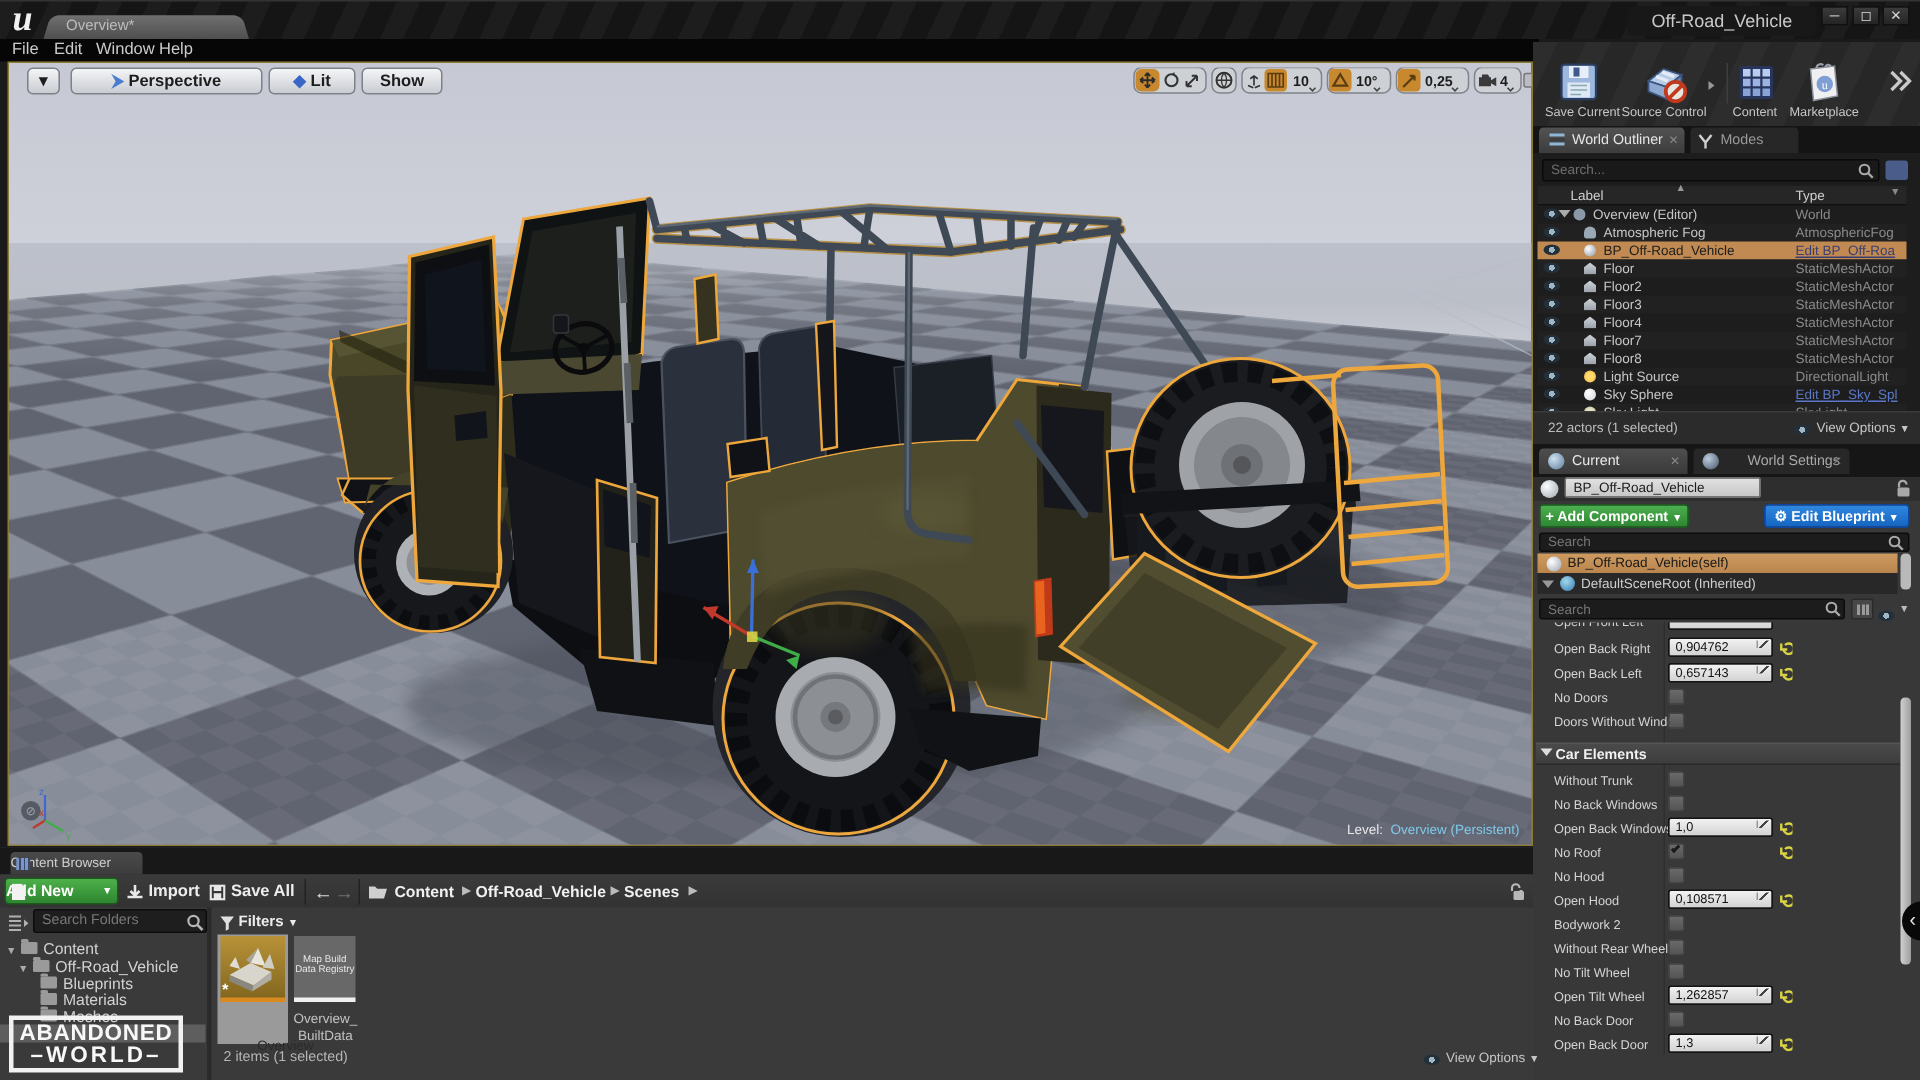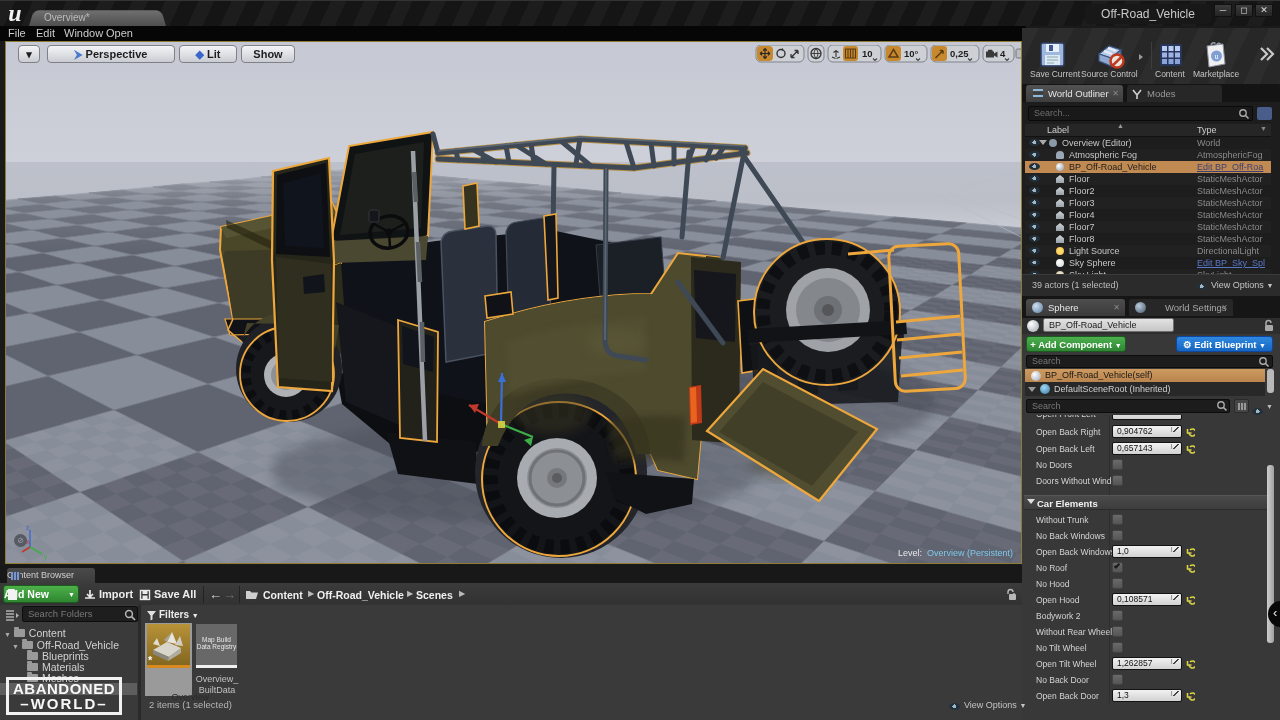--- a/index.html
+++ b/index.html
@@ -49,21 +49,21 @@
     <div class="abs" style="left:44px;top:12px;font-size:10px;color:#bcbcbc;z-index:5">Overview*</div>
 <div id="wintitle">Off-Road_Vehicle</div>
 <div class="winbtn" style="left:1214px">─</div>
 <div class="winbtn" style="left:1235px">◻</div>
 <div class="winbtn" style="left:1255px">✕</div>
 
 <div id="menubar">
  <span style="left:8px">File</span>
       <span style="left:36px">Edit</span>
  <span style="left:64px">Window</span>
-      <span style="left:106px">Open</span>
+      <span style="left:106px">Help</span>
 </div>
 
 <div id="vp">
   <svg class="abs" style="left:0;top:0" width="1017" height="523" viewBox="0 0 1017 523">
 <path fill="#878d99" stroke="#9ba1ac" stroke-width="1" d="M345,127 L324,129 L351,131 L372,129ZM400,132 L379,134 L409,137 L430,134ZM462,137 L441,140 L475,143 L496,140ZM533,143 L512,146 L552,150 L572,147ZM615,151 L595,154 L641,158 L661,155ZM710,159 L692,163 L747,168 L765,164ZM824,169 L808,173 L874,179 L889,175ZM960,181 L947,186 L1029,194 L1039,188ZM351,131 L329,133 L357,136 L379,134ZM409,137 L387,139 L419,142 L441,140ZM475,143 L453,146 L491,149 L512,146ZM552,150 L531,153 L574,157 L595,154ZM641,158 L621,162 L673,167 L692,163ZM747,168 L729,172 L790,178 L808,173ZM874,179 L858,185 L934,192 L947,186ZM1029,194 L1018,200 L1113,209 L1120,202ZM302,131 L279,133 L306,136 L329,133ZM357,136 L334,139 L364,142 L387,139ZM419,142 L396,145 L430,148 L453,146ZM491,149 L468,152 L508,156 L531,153ZM574,157 L552,161 L600,166 L621,162ZM673,167 L652,171 L709,177 L729,172ZM790,178 L772,183 L842,190 L858,185ZM934,192 L919,198 L1006,207 L1018,200ZM306,136 L281,138 L309,141 L334,139ZM364,142 L339,144 L371,148 L396,145ZM430,148 L406,152 L444,156 L468,152ZM508,156 L484,160 L528,165 L552,161ZM600,166 L576,170 L629,176 L652,171ZM709,177 L687,182 L752,189 L772,183ZM842,190 L823,197 L903,205 L919,198ZM1006,207 L993,215 L1096,226 L1105,217ZM255,135 L230,138 L256,140 L281,138ZM309,141 L284,144 L314,147 L339,144ZM371,148 L346,151 L380,155 L406,152ZM444,156 L418,159 L459,164 L484,160ZM528,165 L503,169 L552,174 L576,170ZM629,176 L605,181 L664,187 L687,182ZM752,189 L730,195 L803,203 L823,197ZM903,205 L886,213 L979,223 L993,215ZM256,140 L229,143 L257,146 L284,144ZM314,147 L286,150 L318,154 L346,151ZM380,155 L353,158 L391,163 L418,159ZM459,164 L431,168 L476,173 L503,169ZM552,174 L525,179 L579,186 L605,181ZM664,187 L640,193 L707,201 L730,195ZM803,203 L782,211 L867,221 L886,213ZM979,223 L964,233 L1075,246 L1086,236ZM204,140 L176,142 L201,146 L229,143ZM257,146 L228,149 L258,153 L286,150ZM318,154 L290,157 L324,162 L353,158ZM391,163 L361,167 L402,172 L431,168ZM476,173 L447,178 L497,184 L525,179ZM579,186 L552,192 L613,200 L640,193ZM707,201 L681,209 L758,219 L782,211ZM867,221 L846,230 L946,243 L964,233ZM201,146 L172,149 L198,152 L228,149ZM258,153 L227,157 L259,161 L290,157ZM324,162 L293,166 L330,171 L361,167ZM402,172 L371,177 L416,183 L447,178ZM497,184 L466,190 L521,198 L552,192ZM613,200 L583,206 L653,216 L681,209ZM758,219 L732,227 L823,240 L846,230ZM946,243 L927,255 L1049,272 L1063,258ZM147,145 L116,148 L140,152 L172,149ZM198,152 L167,156 L195,160 L227,157ZM259,161 L226,165 L260,170 L293,166ZM330,171 L297,176 L338,182 L371,177ZM416,183 L383,188 L433,196 L466,190ZM521,198 L489,205 L551,214 L583,206ZM653,216 L622,225 L703,237 L732,227ZM823,240 L797,251 L905,268 L927,255ZM1049,272 L1033,287 L1187,310 L1193,292ZM140,152 L107,155 L133,159 L167,156ZM195,160 L161,164 L192,169 L226,165ZM260,170 L225,174 L262,180 L297,176ZM338,182 L302,187 L347,194 L383,188ZM433,196 L397,203 L453,212 L489,205ZM551,214 L516,222 L589,234 L622,225ZM703,237 L672,248 L768,264 L797,251ZM905,268 L881,282 L1016,305 L1033,287ZM83,151 L49,154 L72,158 L107,155ZM133,159 L97,163 L125,168 L161,164ZM192,169 L154,173 L187,179 L225,174ZM262,180 L223,186 L263,193 L302,187ZM347,194 L308,201 L358,210 L397,203ZM453,212 L414,220 L478,231 L516,222ZM589,234 L551,245 L636,260 L672,248ZM768,264 L735,278 L853,299 L881,282ZM1016,305 L995,325 L1170,356 L1179,331ZM72,158 L35,162 L59,167 L97,163ZM125,168 L86,172 L115,178 L154,173ZM187,179 L147,184 L182,191 L223,186ZM263,193 L222,199 L266,208 L308,201ZM358,210 L315,218 L371,229 L414,220ZM478,231 L435,241 L509,256 L551,245ZM636,260 L596,273 L698,294 L735,278ZM853,299 L821,318 L972,348 L995,325ZM12,157 L-26,161 L-5,166 L35,162ZM59,167 L18,171 L44,177 L86,172ZM115,178 L72,183 L103,190 L147,184ZM182,191 L138,197 L176,206 L222,199ZM266,208 L219,215 L268,226 L315,218ZM371,229 L324,238 L388,253 L435,241ZM509,256 L463,269 L551,289 L596,273ZM698,294 L656,312 L784,340 L821,318ZM972,348 L944,375 L1147,420 L1160,385ZM-5,166 L-47,170 L-25,175 L18,171ZM44,177 L-1,181 L26,188 L72,183ZM103,190 L56,196 L89,204 L138,197ZM176,206 L127,213 L169,224 L219,215ZM268,226 L216,236 L271,249 L324,238ZM388,253 L335,265 L410,284 L463,269ZM551,289 L499,306 L607,333 L656,312ZM784,340 L741,366 L910,408 L944,375ZM-25,175 L-71,180 L-49,187 L-1,181ZM26,188 L-23,194 L5,202 L56,196ZM89,204 L37,211 L72,221 L127,213ZM169,224 L113,233 L159,246 L216,236ZM271,249 L213,261 L276,279 L335,265ZM410,284 L350,300 L440,326 L499,306ZM607,333 L550,358 L689,397 L741,366ZM910,408 L869,449 L1112,518 L1132,464ZM-49,187 L-100,192 L-77,200 L-23,194ZM5,202 L-50,209 L-21,219 L37,211ZM72,221 L13,230 L51,243 L113,233ZM159,246 L95,258 L147,275 L213,261ZM276,279 L208,295 L281,320 L350,300ZM440,326 L371,349 L483,387 L550,358ZM689,397 L626,435 L818,499 L869,449ZM-21,219 L-84,227 L-53,240 L13,230ZM51,243 L-17,254 L24,271 L95,258ZM147,275 L73,290 L131,313 L208,295ZM281,320 L202,342 L289,377 L371,349ZM483,387 L401,422 L549,481 L626,435ZM818,499 L753,563 L1053,683 L1087,588ZM-53,240 L-126,251 L-94,267 L-17,254ZM24,271 L-56,285 L-12,307 L73,290ZM131,313 L42,334 L108,368 L202,342ZM289,377 L192,410 L302,465 L401,422ZM549,481 L451,540 L667,647 L753,563ZM-12,307 L-109,328 L-62,359 L42,334ZM108,368 L-3,399 L74,450 L192,410ZM302,465 L177,519 L323,616 L451,540ZM-62,359 L-185,388 L-137,436 L-3,399ZM74,450 L-74,499 L16,588 L177,519Z"></path>
 <path fill="#606470" stroke="#737884" stroke-width="1" d="M372,129 L351,131 L379,134 L400,132ZM430,134 L409,137 L441,140 L462,137ZM496,140 L475,143 L512,146 L533,143ZM572,147 L552,150 L595,154 L615,151ZM661,155 L641,158 L692,163 L710,159ZM765,164 L747,168 L808,173 L824,169ZM889,175 L874,179 L947,186 L960,181ZM1039,188 L1029,194 L1120,202 L1127,195ZM324,129 L302,131 L329,133 L351,131ZM379,134 L357,136 L387,139 L409,137ZM441,140 L419,142 L453,146 L475,143ZM512,146 L491,149 L531,153 L552,150ZM595,154 L574,157 L621,162 L641,158ZM692,163 L673,167 L729,172 L747,168ZM808,173 L790,178 L858,185 L874,179ZM947,186 L934,192 L1018,200 L1029,194ZM329,133 L306,136 L334,139 L357,136ZM387,139 L364,142 L396,145 L419,142ZM453,146 L430,148 L468,152 L491,149ZM531,153 L508,156 L552,161 L574,157ZM621,162 L600,166 L652,171 L673,167ZM729,172 L709,177 L772,183 L790,178ZM858,185 L842,190 L919,198 L934,192ZM1018,200 L1006,207 L1105,217 L1113,209ZM279,133 L255,135 L281,138 L306,136ZM334,139 L309,141 L339,144 L364,142ZM396,145 L371,148 L406,152 L430,148ZM468,152 L444,156 L484,160 L508,156ZM552,161 L528,165 L576,170 L600,166ZM652,171 L629,176 L687,182 L709,177ZM772,183 L752,189 L823,197 L842,190ZM919,198 L903,205 L993,215 L1006,207ZM281,138 L256,140 L284,144 L309,141ZM339,144 L314,147 L346,151 L371,148ZM406,152 L380,155 L418,159 L444,156ZM484,160 L459,164 L503,169 L528,165ZM576,170 L552,174 L605,181 L629,176ZM687,182 L664,187 L730,195 L752,189ZM823,197 L803,203 L886,213 L903,205ZM993,215 L979,223 L1086,236 L1096,226ZM230,138 L204,140 L229,143 L256,140ZM284,144 L257,146 L286,150 L314,147ZM346,151 L318,154 L353,158 L380,155ZM418,159 L391,163 L431,168 L459,164ZM503,169 L476,173 L525,179 L552,174ZM605,181 L579,186 L640,193 L664,187ZM730,195 L707,201 L782,211 L803,203ZM886,213 L867,221 L964,233 L979,223ZM229,143 L201,146 L228,149 L257,146ZM286,150 L258,153 L290,157 L318,154ZM353,158 L324,162 L361,167 L391,163ZM431,168 L402,172 L447,178 L476,173ZM525,179 L497,184 L552,192 L579,186ZM640,193 L613,200 L681,209 L707,201ZM782,211 L758,219 L846,230 L867,221ZM964,233 L946,243 L1063,258 L1075,246ZM176,142 L147,145 L172,149 L201,146ZM228,149 L198,152 L227,157 L258,153ZM290,157 L259,161 L293,166 L324,162ZM361,167 L330,171 L371,177 L402,172ZM447,178 L416,183 L466,190 L497,184ZM552,192 L521,198 L583,206 L613,200ZM681,209 L653,216 L732,227 L758,219ZM846,230 L823,240 L927,255 L946,243ZM1063,258 L1049,272 L1193,292 L1199,276ZM172,149 L140,152 L167,156 L198,152ZM227,157 L195,160 L226,165 L259,161ZM293,166 L260,170 L297,176 L330,171ZM371,177 L338,182 L383,188 L416,183ZM466,190 L433,196 L489,205 L521,198ZM583,206 L551,214 L622,225 L653,216ZM732,227 L703,237 L797,251 L823,240ZM927,255 L905,268 L1033,287 L1049,272ZM116,148 L83,151 L107,155 L140,152ZM167,156 L133,159 L161,164 L195,160ZM226,165 L192,169 L225,174 L260,170ZM297,176 L262,180 L302,187 L338,182ZM383,188 L347,194 L397,203 L433,196ZM489,205 L453,212 L516,222 L551,214ZM622,225 L589,234 L672,248 L703,237ZM797,251 L768,264 L881,282 L905,268ZM1033,287 L1016,305 L1179,331 L1187,310ZM107,155 L72,158 L97,163 L133,159ZM161,164 L125,168 L154,173 L192,169ZM225,174 L187,179 L223,186 L262,180ZM302,187 L263,193 L308,201 L347,194ZM397,203 L358,210 L414,220 L453,212ZM516,222 L478,231 L551,245 L589,234ZM672,248 L636,260 L735,278 L768,264ZM881,282 L853,299 L995,325 L1016,305ZM49,154 L12,157 L35,162 L72,158ZM97,163 L59,167 L86,172 L125,168ZM154,173 L115,178 L147,184 L187,179ZM223,186 L182,191 L222,199 L263,193ZM308,201 L266,208 L315,218 L358,210ZM414,220 L371,229 L435,241 L478,231ZM551,245 L509,256 L596,273 L636,260ZM735,278 L698,294 L821,318 L853,299ZM995,325 L972,348 L1160,385 L1170,356ZM35,162 L-5,166 L18,171 L59,167ZM86,172 L44,177 L72,183 L115,178ZM147,184 L103,190 L138,197 L182,191ZM222,199 L176,206 L219,215 L266,208ZM315,218 L268,226 L324,238 L371,229ZM435,241 L388,253 L463,269 L509,256ZM596,273 L551,289 L656,312 L698,294ZM821,318 L784,340 L944,375 L972,348ZM-26,161 L-67,165 L-47,170 L-5,166ZM18,171 L-25,175 L-1,181 L44,177ZM72,183 L26,188 L56,196 L103,190ZM138,197 L89,204 L127,213 L176,206ZM219,215 L169,224 L216,236 L268,226ZM324,238 L271,249 L335,265 L388,253ZM463,269 L410,284 L499,306 L551,289ZM656,312 L607,333 L741,366 L784,340ZM944,375 L910,408 L1132,464 L1147,420ZM-47,170 L-92,174 L-71,180 L-25,175ZM-1,181 L-49,187 L-23,194 L26,188ZM56,196 L5,202 L37,211 L89,204ZM127,213 L72,221 L113,233 L169,224ZM216,236 L159,246 L213,261 L271,249ZM335,265 L276,279 L350,300 L410,284ZM499,306 L440,326 L550,358 L607,333ZM741,366 L689,397 L869,449 L910,408ZM-23,194 L-77,200 L-50,209 L5,202ZM37,211 L-21,219 L13,230 L72,221ZM113,233 L51,243 L95,258 L159,246ZM213,261 L147,275 L208,295 L276,279ZM350,300 L281,320 L371,349 L440,326ZM550,358 L483,387 L626,435 L689,397ZM869,449 L818,499 L1087,588 L1112,518ZM-50,209 L-111,217 L-84,227 L-21,219ZM13,230 L-53,240 L-17,254 L51,243ZM95,258 L24,271 L73,290 L147,275ZM208,295 L131,313 L202,342 L281,320ZM371,349 L289,377 L401,422 L483,387ZM626,435 L549,481 L753,563 L818,499ZM-17,254 L-94,267 L-56,285 L24,271ZM73,290 L-12,307 L42,334 L131,313ZM202,342 L108,368 L192,410 L289,377ZM401,422 L302,465 L451,540 L549,481ZM753,563 L667,647 L1004,817 L1053,683ZM-56,285 L-148,302 L-109,328 L-12,307ZM42,334 L-62,359 L-3,399 L108,368ZM192,410 L74,450 L177,519 L302,465ZM451,540 L323,616 L547,765 L667,647ZM-3,399 L-137,436 L-74,499 L74,450ZM177,519 L16,588 L149,721 L323,616ZM-74,499 L-262,563 L-201,682 L16,588Z"></path>
 <path fill="#ffffff" opacity=".05" d="M1018,200 L1016,201 L1031,203 L1033,202ZM1048,203 L1047,204 L1062,206 L1064,205ZM1080,206 L1078,207 L1095,209 L1096,208ZM1031,203 L1029,204 L1045,205 L1047,204ZM1062,206 L1061,207 L1077,209 L1078,207ZM1095,209 L1093,210 L1110,212 L1111,211ZM1014,202 L1012,204 L1028,205 L1029,204ZM1045,205 L1043,207 L1059,208 L1061,207ZM1077,209 L1075,210 L1092,212 L1093,210ZM1028,205 L1026,206 L1041,208 L1043,207ZM1059,208 L1057,210 L1074,211 L1075,210ZM1092,212 L1090,213 L1107,215 L1109,213ZM1010,205 L1008,206 L1024,208 L1026,206ZM1041,208 L1040,209 L1056,211 L1057,210ZM1074,211 L1072,212 L1089,214 L1090,213ZM1024,208 L1022,209 L1038,210 L1040,209ZM1056,211 L1054,212 L1070,214 L1072,212ZM1089,214 L1087,216 L1105,217 L1106,216ZM1006,207 L1004,208 L1020,210 L1022,209ZM1038,210 L1036,212 L1052,213 L1054,212ZM1070,214 L1069,215 L1086,217 L1087,216ZM1020,210 L1018,211 L1034,213 L1036,212ZM1052,213 L1050,215 L1067,217 L1069,215ZM1086,217 L1084,218 L1102,220 L1103,219ZM1002,210 L1000,211 L1016,213 L1018,211ZM1034,213 L1032,214 L1048,216 L1050,215ZM1067,217 L1065,218 L1083,220 L1084,218ZM1016,213 L1014,214 L1030,216 L1032,214ZM1048,216 L1047,217 L1064,219 L1065,218ZM1083,220 L1081,221 L1099,223 L1100,222ZM998,212 L996,214 L1012,215 L1014,214ZM1030,216 L1028,217 L1045,219 L1047,217ZM1064,219 L1062,221 L1079,223 L1081,221ZM1012,215 L1010,217 L1026,219 L1028,217ZM1045,219 L1043,220 L1060,222 L1062,221ZM1079,223 L1078,224 L1096,226 L1097,225ZM993,215 L991,216 L1007,218 L1010,217ZM1026,219 L1024,220 L1041,222 L1043,220ZM1060,222 L1058,224 L1076,226 L1078,224ZM1007,218 L1005,220 L1022,221 L1024,220ZM1041,222 L1039,223 L1056,225 L1058,224ZM1076,226 L1074,227 L1092,229 L1094,228ZM989,218 L986,219 L1003,221 L1005,220ZM1022,221 L1020,223 L1037,225 L1039,223ZM1056,225 L1054,227 L1072,229 L1074,227ZM1003,221 L1001,222 L1018,224 L1020,223ZM1037,225 L1035,226 L1053,228 L1054,227ZM1072,229 L1071,230 L1089,232 L1091,231ZM984,221 L982,222 L998,224 L1001,222ZM1018,224 L1015,226 L1033,228 L1035,226ZM1053,228 L1051,230 L1069,232 L1071,230ZM998,224 L996,225 L1013,227 L1015,226ZM1033,228 L1031,229 L1049,231 L1051,230ZM1069,232 L1067,234 L1086,236 L1088,234ZM886,213 L883,214 L898,216 L901,214ZM916,216 L913,218 L928,219 L931,218ZM947,220 L944,221 L960,223 L963,222ZM898,216 L895,217 L910,219 L913,218ZM928,219 L925,221 L941,223 L944,221ZM960,223 L958,225 L974,226 L977,225ZM880,215 L877,217 L892,219 L895,217ZM910,219 L907,220 L922,222 L925,221ZM941,223 L938,224 L955,226 L958,225ZM892,219 L888,220 L904,222 L907,220ZM922,222 L920,224 L936,226 L938,224ZM955,226 L952,228 L969,230 L972,228ZM873,218 L870,220 L885,221 L888,220ZM904,222 L901,223 L917,225 L920,224ZM936,226 L933,227 L949,229 L952,228ZM885,221 L882,223 L898,225 L901,223ZM917,225 L914,227 L930,229 L933,227ZM949,229 L947,231 L964,233 L966,231ZM979,223 L977,225 L994,227 L996,225ZM1013,227 L1011,229 L1029,231 L1031,229ZM1049,231 L1047,233 L1065,235 L1067,234ZM994,227 L991,228 L1009,231 L1011,229ZM1029,231 L1026,233 L1045,235 L1047,233ZM1065,235 L1063,237 L1082,239 L1084,237ZM974,226 L972,228 L989,230 L991,228ZM1009,231 L1006,232 L1024,234 L1026,233ZM1045,235 L1042,236 L1061,239 L1063,237ZM989,230 L986,232 L1004,234 L1006,232ZM1024,234 L1022,236 L1040,238 L1042,236ZM1061,239 L1059,240 L1079,243 L1080,241ZM969,230 L966,231 L984,233 L986,232ZM1004,234 L1001,235 L1020,238 L1022,236ZM1040,238 L1038,240 L1057,242 L1059,240ZM984,233 L981,235 L999,237 L1001,235ZM1020,238 L1017,239 L1036,242 L1038,240ZM1057,242 L1055,244 L1075,246 L1077,245ZM867,221 L863,222 L879,224 L882,223ZM898,225 L894,226 L910,228 L914,227ZM930,229 L927,230 L944,232 L947,231ZM879,224 L875,226 L891,228 L894,226ZM910,228 L907,230 L924,232 L927,230ZM944,232 L941,234 L958,236 L961,234ZM860,224 L857,225 L872,227 L875,226ZM891,228 L888,229 L904,231 L907,230ZM924,232 L921,234 L938,236 L941,234ZM872,227 L869,229 L885,231 L888,229ZM904,231 L901,233 L918,235 L921,234ZM938,236 L935,237 L952,240 L955,238ZM853,227 L849,228 L865,230 L869,229ZM885,231 L881,233 L898,235 L901,233ZM918,235 L914,237 L932,239 L935,237ZM865,230 L862,232 L878,234 L881,233ZM898,235 L894,236 L911,239 L914,237ZM932,239 L928,241 L946,243 L949,241ZM964,233 L961,234 L978,237 L981,235ZM999,237 L996,239 L1015,241 L1017,239ZM1036,242 L1034,243 L1053,246 L1055,244ZM978,237 L976,238 L994,241 L996,239ZM1015,241 L1012,243 L1031,245 L1034,243ZM1053,246 L1051,248 L1071,250 L1073,248ZM958,236 L955,238 L973,240 L976,238ZM994,241 L991,242 L1010,245 L1012,243ZM1031,245 L1029,247 L1049,250 L1051,248ZM973,240 L970,242 L989,244 L991,242ZM1010,245 L1007,247 L1027,249 L1029,247ZM1049,250 L1047,252 L1067,254 L1069,252ZM952,240 L949,241 L967,244 L970,242ZM989,244 L986,246 L1005,249 L1007,247ZM1027,249 L1024,251 L1044,254 L1047,252ZM967,244 L964,246 L983,248 L986,246ZM1005,249 L1002,251 L1022,253 L1024,251ZM1044,254 L1042,256 L1063,258 L1065,256ZM846,230 L842,232 L858,234 L862,232ZM878,234 L874,236 L891,238 L894,236ZM911,239 L908,240 L925,243 L928,241ZM858,234 L854,235 L871,238 L874,236ZM891,238 L887,240 L904,242 L908,240ZM925,243 L922,244 L940,247 L943,245ZM838,233 L834,235 L850,237 L854,235ZM871,238 L867,239 L884,242 L887,240ZM904,242 L901,244 L919,246 L922,244ZM850,237 L847,239 L863,241 L867,239ZM884,242 L880,243 L898,246 L901,244ZM919,246 L915,248 L934,251 L937,249ZM831,237 L827,238 L843,241 L847,239ZM863,241 L859,243 L877,245 L880,243ZM898,246 L894,248 L912,250 L915,248ZM843,241 L839,242 L856,245 L859,243ZM877,245 L873,247 L890,250 L894,248ZM912,250 L908,252 L927,255 L930,253ZM946,243 L943,245 L962,247 L964,246ZM983,248 L980,250 L1000,252 L1002,251ZM1022,253 L1019,255 L1040,258 L1042,256ZM962,247 L959,249 L977,252 L980,250ZM1000,252 L997,254 L1017,257 L1019,255ZM1040,258 L1037,260 L1058,263 L1061,261ZM940,247 L937,249 L955,251 L959,249ZM977,252 L975,254 L994,257 L997,254ZM1017,257 L1014,259 L1035,262 L1037,260ZM955,251 L952,253 L972,256 L975,254ZM994,257 L991,259 L1012,261 L1014,259ZM1035,262 L1032,264 L1054,267 L1056,265ZM934,251 L930,253 L949,255 L952,253ZM972,256 L969,258 L988,261 L991,259ZM1012,261 L1009,264 L1030,267 L1032,264ZM949,255 L946,257 L965,260 L969,258ZM988,261 L986,263 L1006,266 L1009,264ZM1030,267 L1027,269 L1049,272 L1051,270ZM823,240 L818,242 L835,244 L839,242ZM856,245 L852,247 L869,249 L873,247ZM890,250 L887,252 L905,254 L908,252ZM835,244 L831,246 L848,248 L852,247ZM869,249 L865,251 L883,254 L887,252ZM905,254 L901,256 L920,259 L924,257ZM814,244 L810,245 L827,248 L831,246ZM848,248 L844,250 L861,253 L865,251ZM883,254 L879,256 L898,258 L901,256ZM827,248 L822,250 L840,252 L844,250ZM861,253 L857,255 L875,258 L879,256ZM898,258 L894,260 L913,263 L916,261ZM806,247 L801,249 L818,252 L822,250ZM840,252 L835,254 L853,257 L857,255ZM875,258 L871,260 L890,263 L894,260ZM818,252 L814,254 L831,256 L835,254ZM853,257 L849,259 L867,262 L871,260ZM890,263 L886,265 L905,268 L909,265ZM927,255 L924,257 L943,260 L946,257ZM965,260 L962,262 L983,265 L986,263ZM1006,266 L1003,268 L1025,271 L1027,269ZM943,260 L939,262 L959,265 L962,262ZM983,265 L979,267 L1000,270 L1003,268ZM1025,271 L1022,274 L1044,277 L1047,274ZM920,259 L916,261 L936,264 L939,262ZM959,265 L956,267 L976,270 L979,267ZM1000,270 L997,273 L1019,276 L1022,274ZM936,264 L932,266 L953,269 L956,267ZM976,270 L973,272 L994,275 L997,273ZM1019,276 L1016,278 L1039,282 L1041,279ZM913,263 L909,265 L929,268 L932,266ZM953,269 L949,271 L970,275 L973,272ZM994,275 L991,278 L1013,281 L1016,278ZM929,268 L925,271 L946,274 L949,271ZM970,275 L967,277 L988,280 L991,278ZM1013,281 L1011,284 L1033,287 L1036,284ZM797,251 L792,253 L809,256 L814,254ZM831,256 L827,258 L845,261 L849,259ZM867,262 L863,264 L882,267 L886,265ZM809,256 L805,258 L822,261 L827,258ZM845,261 L840,263 L859,266 L863,264ZM882,267 L878,269 L898,272 L901,270ZM787,255 L783,257 L800,260 L805,258ZM822,261 L818,263 L836,266 L840,263ZM859,266 L855,269 L874,272 L878,269ZM800,260 L795,262 L813,265 L818,263ZM836,266 L831,268 L850,271 L855,269ZM874,272 L869,274 L889,277 L893,275ZM778,259 L773,261 L790,264 L795,262ZM813,265 L808,267 L827,270 L831,268ZM850,271 L846,273 L865,276 L869,274ZM790,264 L785,267 L803,270 L808,267ZM827,270 L822,273 L841,276 L846,273ZM865,276 L861,279 L881,282 L885,280ZM905,268 L901,270 L921,273 L925,271ZM946,274 L942,276 L963,279 L967,277ZM988,280 L985,283 L1008,286 L1011,284ZM921,273 L918,275 L938,279 L942,276ZM963,279 L960,282 L982,285 L985,283ZM1008,286 L1004,289 L1028,293 L1031,290ZM898,272 L893,275 L914,278 L918,275ZM938,279 L935,281 L956,285 L960,282ZM982,285 L978,288 L1001,292 L1004,289ZM914,278 L910,281 L931,284 L935,281ZM956,285 L953,287 L975,291 L978,288ZM1001,292 L998,295 L1022,298 L1025,296ZM889,277 L885,280 L906,283 L910,281ZM931,284 L927,287 L949,290 L953,287ZM975,291 L972,294 L995,298 L998,295ZM906,283 L902,286 L923,289 L927,287ZM949,290 L945,293 L968,297 L972,294ZM995,298 L991,301 L1016,305 L1019,301ZM1033,287 L1031,290 L1055,294 L1057,291ZM1081,294 L1079,297 L1104,301 L1107,298ZM1132,302 L1131,305 L1158,309 L1159,306ZM1055,294 L1052,296 L1077,300 L1079,297ZM1104,301 L1102,304 L1129,308 L1131,305ZM1158,309 L1156,313 L1184,317 L1186,314ZM1028,293 L1025,296 L1049,299 L1052,296ZM1077,300 L1074,303 L1100,307 L1102,304ZM1129,308 L1127,312 L1155,316 L1156,313ZM1049,299 L1046,302 L1072,306 L1074,303ZM1100,307 L1098,311 L1125,315 L1127,312ZM1155,316 L1153,319 L1182,324 L1183,320ZM1022,298 L1019,301 L1044,305 L1046,302ZM1072,306 L1069,310 L1096,314 L1098,311ZM1125,315 L1123,318 L1151,323 L1153,319ZM1044,305 L1041,309 L1067,313 L1069,310ZM1096,314 L1093,317 L1121,322 L1123,318ZM1151,323 L1150,327 L1179,331 L1181,328ZM768,264 L763,266 L780,269 L785,267ZM803,270 L798,272 L817,275 L822,273ZM841,276 L836,278 L856,282 L861,279ZM780,269 L775,271 L793,274 L798,272ZM817,275 L812,277 L832,281 L836,278ZM856,282 L852,284 L872,288 L877,285ZM757,268 L752,270 L770,274 L775,271ZM793,274 L788,277 L807,280 L812,277ZM832,281 L827,283 L847,287 L852,284ZM770,274 L765,276 L783,279 L788,277ZM807,280 L802,283 L822,286 L827,283ZM847,287 L842,290 L863,293 L867,290ZM747,273 L741,275 L759,278 L765,276ZM783,279 L778,282 L797,285 L802,283ZM822,286 L817,289 L837,292 L842,290ZM759,278 L753,281 L772,284 L778,282ZM797,285 L792,288 L811,291 L817,289ZM837,292 L832,295 L853,299 L858,296ZM881,282 L877,285 L897,288 L902,286ZM923,289 L919,292 L941,296 L945,293ZM968,297 L964,300 L988,304 L991,301ZM897,288 L893,291 L915,295 L919,292ZM941,296 L937,299 L961,303 L964,300ZM988,304 L985,307 L1009,311 L1013,308ZM872,288 L867,290 L889,294 L893,291ZM915,295 L911,298 L933,302 L937,299ZM961,303 L957,306 L981,310 L985,307ZM889,294 L884,297 L906,301 L911,298ZM933,302 L929,305 L953,309 L957,306ZM981,310 L977,313 L1002,318 L1006,314ZM863,293 L858,296 L880,300 L884,297ZM906,301 L902,304 L925,308 L929,305ZM953,309 L949,312 L973,316 L977,313ZM880,300 L875,303 L897,307 L902,304ZM925,308 L921,311 L945,315 L949,312ZM973,316 L970,320 L995,325 L999,321ZM1016,305 L1013,308 L1038,312 L1041,309ZM1067,313 L1064,316 L1091,321 L1093,317ZM1121,322 L1119,325 L1148,330 L1150,327ZM1038,312 L1035,315 L1061,320 L1064,316ZM1091,321 L1089,324 L1117,329 L1119,325ZM1148,330 L1146,334 L1176,339 L1178,335ZM1009,311 L1006,314 L1032,319 L1035,315ZM1061,320 L1058,323 L1086,328 L1089,324ZM1117,329 L1115,333 L1144,338 L1146,334ZM1032,319 L1029,322 L1056,327 L1058,323ZM1086,328 L1083,332 L1112,337 L1115,333ZM1144,338 L1142,342 L1173,347 L1175,343ZM1002,318 L999,321 L1025,326 L1029,322ZM1056,327 L1053,330 L1081,336 L1083,332ZM1112,337 L1110,341 L1140,346 L1142,342ZM1025,326 L1022,329 L1050,334 L1053,330ZM1081,336 L1078,339 L1108,345 L1110,341ZM1140,346 L1138,350 L1170,356 L1172,352ZM735,278 L729,280 L748,284 L753,281ZM772,284 L767,287 L786,291 L792,288ZM811,291 L806,294 L827,298 L832,295ZM748,284 L742,286 L761,290 L767,287ZM786,291 L780,293 L801,297 L806,294ZM827,298 L821,301 L843,305 L848,302ZM723,283 L717,285 L736,289 L742,286ZM761,290 L755,293 L775,296 L780,293ZM801,297 L795,300 L816,304 L821,301ZM736,289 L730,292 L749,295 L755,293ZM775,296 L769,299 L789,303 L795,300ZM816,304 L811,307 L832,311 L838,308ZM711,288 L705,291 L724,295 L730,292ZM749,295 L743,298 L763,302 L769,299ZM789,303 L784,306 L805,310 L811,307ZM724,295 L717,297 L737,301 L743,298ZM763,302 L757,305 L778,309 L784,306ZM805,310 L799,314 L821,318 L827,315ZM853,299 L848,302 L870,306 L875,303ZM897,307 L893,310 L916,314 L921,311ZM945,315 L941,319 L966,323 L970,320ZM870,306 L865,309 L888,313 L893,310ZM916,314 L912,318 L936,322 L941,319ZM966,323 L962,327 L988,332 L992,328ZM843,305 L838,308 L860,312 L865,309ZM888,313 L883,317 L907,321 L912,318ZM936,322 L932,326 L957,331 L962,327ZM860,312 L855,316 L878,320 L883,317ZM907,321 L902,325 L927,330 L932,326ZM957,331 L953,335 L980,340 L984,336ZM832,311 L827,315 L850,319 L855,316ZM878,320 L873,324 L897,328 L902,325ZM927,330 L923,333 L949,338 L953,335ZM850,319 L844,323 L868,327 L873,324ZM897,328 L892,332 L918,337 L923,333ZM949,338 L944,342 L972,348 L976,344ZM995,325 L992,328 L1019,333 L1022,329ZM1050,334 L1046,338 L1075,343 L1078,339ZM1108,345 L1105,349 L1136,355 L1138,350ZM1019,333 L1015,337 L1043,342 L1046,338ZM1075,343 L1072,348 L1103,353 L1105,349ZM1136,355 L1134,359 L1167,365 L1169,361ZM988,332 L984,336 L1011,341 L1015,337ZM1043,342 L1040,346 L1069,352 L1072,348ZM1103,353 L1100,358 L1132,364 L1134,359ZM1011,341 L1008,345 L1037,351 L1040,346ZM1069,352 L1066,356 L1098,362 L1100,358ZM1132,364 L1130,368 L1164,375 L1165,370ZM980,340 L976,344 L1004,349 L1008,345ZM1037,351 L1033,355 L1063,361 L1066,356ZM1098,362 L1095,367 L1128,373 L1130,368ZM1004,349 L1000,354 L1029,359 L1033,355ZM1063,361 L1060,365 L1092,372 L1095,367ZM1128,373 L1125,378 L1160,385 L1162,380ZM698,294 L692,297 L711,300 L717,297ZM737,301 L730,304 L751,308 L757,305ZM778,309 L771,313 L793,317 L799,314ZM711,300 L704,303 L724,307 L730,304ZM751,308 L744,312 L765,316 L771,313ZM793,317 L787,320 L809,325 L815,321ZM685,299 L678,302 L697,306 L704,303ZM724,307 L717,311 L738,315 L744,312ZM765,316 L759,319 L781,324 L787,320ZM697,306 L690,310 L710,314 L717,311ZM738,315 L731,318 L752,323 L759,319ZM781,324 L774,328 L797,332 L803,329ZM671,306 L664,309 L683,313 L690,310ZM710,314 L703,317 L724,322 L731,318ZM752,323 L745,326 L768,331 L774,328ZM683,313 L676,316 L696,321 L703,317ZM724,322 L717,325 L738,330 L745,326ZM768,331 L761,335 L784,340 L791,336ZM821,318 L815,321 L839,326 L844,323ZM868,327 L862,331 L887,336 L892,332ZM918,337 L913,341 L940,347 L944,342ZM839,326 L833,330 L857,335 L862,331ZM887,336 L882,340 L908,345 L913,341ZM940,347 L935,351 L963,357 L967,352ZM809,325 L803,329 L827,334 L833,330ZM857,335 L851,339 L877,344 L882,340ZM908,345 L903,349 L930,355 L935,351ZM827,334 L821,337 L845,343 L851,339ZM877,344 L871,348 L897,354 L903,349ZM930,355 L925,360 L953,366 L958,361ZM797,332 L791,336 L815,341 L821,337ZM845,343 L839,347 L865,352 L871,348ZM897,354 L892,358 L920,364 L925,360ZM815,341 L808,346 L833,351 L839,347ZM865,352 L859,357 L886,363 L892,358ZM920,364 L914,369 L944,375 L949,370ZM972,348 L967,352 L996,358 L1000,354ZM1029,359 L1026,364 L1057,370 L1060,365ZM1092,372 L1089,377 L1123,384 L1125,378ZM996,358 L992,363 L1022,369 L1026,364ZM1057,370 L1053,375 L1086,382 L1089,377ZM1123,384 L1120,389 L1156,396 L1158,391ZM963,357 L958,361 L988,367 L992,363ZM1022,369 L1018,374 L1050,380 L1053,375ZM1086,382 L1083,387 L1118,394 L1120,389ZM988,367 L983,372 L1014,379 L1018,374ZM1050,380 L1046,385 L1080,393 L1083,387ZM1118,394 L1115,400 L1152,408 L1154,402ZM953,366 L949,370 L979,377 L983,372ZM1014,379 L1010,384 L1043,391 L1046,385ZM1080,393 L1077,398 L1112,406 L1115,400ZM979,377 L974,382 L1006,389 L1010,384ZM1043,391 L1039,396 L1073,404 L1077,398ZM1112,406 L1109,412 L1147,420 L1149,414ZM656,312 L648,315 L668,320 L676,316ZM696,321 L688,324 L710,329 L717,325ZM738,330 L731,334 L754,339 L761,335ZM668,320 L660,323 L681,328 L688,324ZM710,329 L702,333 L724,338 L731,334ZM754,339 L747,343 L771,348 L777,344ZM641,319 L633,322 L652,327 L660,323ZM681,328 L673,332 L694,337 L702,333ZM724,338 L717,342 L740,347 L747,343ZM652,327 L644,330 L665,335 L673,332ZM694,337 L687,340 L709,346 L717,342ZM740,347 L732,351 L756,357 L763,353ZM624,326 L616,329 L636,334 L644,330ZM665,335 L657,339 L679,344 L687,340ZM709,346 L701,350 L724,356 L732,351ZM636,334 L627,338 L648,343 L657,339ZM679,344 L670,349 L693,354 L701,350ZM724,356 L716,360 L741,366 L749,362ZM784,340 L777,344 L802,350 L808,346ZM833,351 L827,355 L853,361 L859,357ZM886,363 L880,367 L909,374 L914,369ZM802,350 L795,354 L820,360 L827,355ZM853,361 L847,366 L875,372 L880,367ZM909,374 L903,379 L933,386 L938,380ZM771,348 L763,353 L788,358 L795,354ZM820,360 L814,364 L841,371 L847,366ZM875,372 L868,377 L897,384 L903,379ZM788,358 L781,363 L807,369 L814,364ZM841,371 L834,376 L862,382 L868,377ZM897,384 L891,389 L922,397 L928,391ZM756,357 L749,362 L774,368 L781,363ZM807,369 L800,374 L827,381 L834,376ZM862,382 L855,388 L885,395 L891,389ZM774,368 L766,373 L793,379 L800,374ZM827,381 L820,386 L849,393 L855,388ZM885,395 L879,401 L910,408 L916,402ZM944,375 L938,380 L969,387 L974,382ZM1006,389 L1001,395 L1035,402 L1039,396ZM1073,404 L1070,410 L1106,418 L1109,412ZM969,387 L964,393 L997,400 L1001,395ZM1035,402 L1031,408 L1066,416 L1070,410ZM1106,418 L1103,425 L1142,434 L1145,427ZM933,386 L928,391 L959,399 L964,393ZM997,400 L992,406 L1026,414 L1031,408ZM1066,416 L1062,423 L1100,432 L1103,425ZM959,399 L954,404 L987,412 L992,406ZM1026,414 L1022,421 L1059,429 L1062,423ZM1100,432 L1097,439 L1137,448 L1140,441ZM922,397 L916,402 L948,410 L954,404ZM987,412 L982,419 L1018,427 L1022,421ZM1059,429 L1055,436 L1093,446 L1097,439ZM948,410 L943,417 L977,425 L982,419ZM1018,427 L1013,434 L1050,443 L1055,436ZM1093,446 L1090,453 L1132,464 L1134,456ZM607,333 L598,337 L619,342 L627,338ZM648,343 L640,347 L662,353 L670,349ZM693,354 L685,359 L708,365 L716,360ZM619,342 L610,346 L631,352 L640,347ZM662,353 L653,357 L676,363 L685,359ZM708,365 L700,369 L725,376 L733,371ZM589,341 L580,345 L600,350 L610,346ZM631,352 L622,356 L644,362 L653,357ZM676,363 L667,368 L691,374 L700,369ZM600,350 L591,355 L612,360 L622,356ZM644,362 L635,366 L658,373 L667,368ZM691,374 L682,379 L707,386 L716,381ZM570,349 L560,353 L581,359 L591,355ZM612,360 L603,365 L625,371 L635,366ZM658,373 L649,378 L673,385 L682,379ZM581,359 L571,363 L593,370 L603,365ZM625,371 L615,376 L639,383 L649,378ZM673,385 L663,390 L689,397 L698,392ZM741,366 L733,371 L758,377 L766,373ZM793,379 L785,384 L813,391 L820,386ZM849,393 L842,399 L872,406 L879,401ZM758,377 L750,383 L777,390 L785,384ZM813,391 L805,397 L835,405 L842,399ZM872,406 L865,413 L897,421 L904,415ZM725,376 L716,381 L742,388 L750,383ZM777,390 L769,395 L798,403 L805,397ZM835,405 L827,411 L858,419 L865,413ZM742,388 L734,393 L761,401 L769,395ZM798,403 L790,409 L820,417 L827,411ZM858,419 L851,425 L884,434 L891,427ZM707,386 L698,392 L725,399 L734,393ZM761,401 L752,407 L781,415 L790,409ZM820,417 L812,423 L843,432 L851,425ZM725,399 L716,405 L744,413 L752,407ZM781,415 L773,421 L803,430 L812,423ZM843,432 L835,439 L869,449 L877,441ZM910,408 L904,415 L937,423 L943,417ZM977,425 L972,432 L1008,441 L1013,434ZM1050,443 L1046,451 L1086,461 L1090,453ZM937,423 L931,430 L966,439 L972,432ZM1008,441 L1003,448 L1042,458 L1046,451ZM1086,461 L1083,469 L1126,480 L1129,472ZM897,421 L891,427 L925,436 L931,430ZM966,439 L960,446 L998,456 L1003,448ZM1042,458 L1037,466 L1079,477 L1083,469ZM925,436 L918,444 L954,453 L960,446ZM998,456 L992,464 L1032,475 L1037,466ZM1079,477 L1074,486 L1119,498 L1122,489ZM884,434 L877,441 L911,451 L918,444ZM954,453 L948,461 L987,472 L992,464ZM1032,475 L1027,483 L1070,495 L1074,486ZM911,451 L904,459 L942,469 L948,461ZM987,472 L981,480 L1022,492 L1027,483ZM1070,495 L1066,505 L1112,518 L1116,508ZM550,358 L540,362 L561,368 L571,363ZM593,370 L583,375 L605,381 L615,376ZM639,383 L629,388 L654,395 L663,390ZM561,368 L550,373 L572,380 L583,375ZM605,381 L595,386 L619,394 L629,388ZM654,395 L644,401 L670,409 L679,403ZM529,367 L518,371 L539,378 L550,373ZM572,380 L561,385 L584,392 L595,386ZM619,394 L608,399 L633,407 L644,401ZM539,378 L528,383 L550,390 L561,385ZM584,392 L573,397 L597,405 L608,399ZM633,407 L622,413 L649,421 L659,415ZM506,376 L495,381 L516,388 L528,383ZM550,390 L538,396 L562,403 L573,397ZM597,405 L586,411 L611,419 L622,413ZM516,388 L504,394 L526,401 L538,396ZM562,403 L550,409 L574,417 L586,411ZM611,419 L600,426 L626,435 L638,428ZM689,397 L679,403 L706,411 L716,405ZM744,413 L735,419 L764,428 L773,421ZM803,430 L795,437 L827,446 L835,439ZM706,411 L697,417 L725,425 L735,419ZM764,428 L755,434 L786,444 L795,437ZM827,446 L819,454 L853,464 L861,456ZM670,409 L659,415 L687,423 L697,417ZM725,425 L715,432 L745,441 L755,434ZM786,444 L777,451 L810,461 L819,454ZM687,423 L676,430 L705,439 L715,432ZM745,441 L736,449 L768,459 L777,451ZM810,461 L801,469 L836,481 L845,472ZM649,421 L638,428 L666,437 L676,430ZM705,439 L695,446 L725,456 L736,449ZM768,459 L758,467 L792,478 L801,469ZM666,437 L654,444 L684,454 L695,446ZM725,456 L715,464 L748,475 L758,467ZM792,478 L782,486 L818,499 L828,489ZM869,449 L861,456 L897,467 L904,459ZM942,469 L935,478 L975,489 L981,480ZM1022,492 L1017,502 L1061,515 L1066,505ZM897,467 L890,475 L928,486 L935,478ZM975,489 L968,498 L1011,511 L1017,502ZM1061,515 L1056,525 L1104,539 L1108,528ZM853,464 L845,472 L882,483 L890,475ZM928,486 L921,495 L962,508 L968,498ZM1011,511 L1005,521 L1051,536 L1056,525ZM882,483 L874,492 L913,505 L921,495ZM962,508 L955,518 L999,532 L1005,521ZM1051,536 L1046,547 L1096,562 L1100,551ZM836,481 L828,489 L865,502 L874,492ZM913,505 L905,515 L948,528 L955,518ZM999,532 L993,543 L1040,558 L1046,547ZM865,502 L857,511 L897,525 L905,515ZM948,528 L940,539 L986,555 L993,543ZM1040,558 L1035,571 L1087,588 L1091,575ZM483,387 L470,392 L492,399 L504,394ZM526,401 L514,407 L538,415 L550,409ZM574,417 L562,424 L588,432 L600,426ZM492,399 L479,405 L501,413 L514,407ZM538,415 L525,422 L550,430 L562,424ZM588,432 L575,439 L603,449 L615,442ZM457,398 L444,403 L466,411 L479,405ZM501,413 L488,419 L512,428 L525,422ZM550,430 L537,437 L563,447 L575,439ZM466,411 L452,417 L475,426 L488,419ZM512,428 L498,435 L523,444 L537,437ZM563,447 L549,454 L577,464 L590,456ZM430,409 L416,415 L438,424 L452,417ZM475,426 L460,433 L484,442 L498,435ZM523,444 L509,452 L536,462 L549,454ZM438,424 L423,430 L446,440 L460,433ZM484,442 L470,449 L495,459 L509,452ZM536,462 L521,470 L549,481 L563,472ZM626,435 L615,442 L643,451 L654,444ZM684,454 L673,462 L704,472 L715,464ZM748,475 L737,484 L772,496 L782,486ZM643,451 L631,459 L661,470 L673,462ZM704,472 L693,481 L726,493 L737,484ZM772,496 L761,505 L798,518 L808,508ZM603,449 L590,456 L619,467 L631,459ZM661,470 L649,478 L681,490 L693,481ZM726,493 L714,502 L750,515 L761,505ZM619,467 L606,475 L636,487 L649,478ZM681,490 L668,499 L702,511 L714,502ZM750,515 L738,525 L777,539 L788,528ZM577,464 L563,472 L592,484 L606,475ZM636,487 L623,496 L656,508 L668,499ZM702,511 L690,522 L726,536 L738,525ZM592,484 L578,493 L609,505 L623,496ZM656,508 L642,518 L677,532 L690,522ZM726,536 L714,547 L753,563 L765,551ZM818,499 L808,508 L847,521 L857,511ZM897,525 L889,536 L932,551 L940,539ZM986,555 L979,567 L1029,584 L1035,571ZM847,521 L838,532 L880,547 L889,536ZM932,551 L924,563 L972,579 L979,567ZM1029,584 L1022,597 L1076,616 L1082,602ZM798,518 L788,528 L828,543 L838,532ZM880,547 L870,559 L916,575 L924,563ZM972,579 L964,593 L1016,611 L1022,597ZM828,543 L817,555 L860,571 L870,559ZM916,575 L906,588 L956,607 L964,593ZM1016,611 L1008,626 L1065,648 L1071,632ZM777,539 L765,551 L806,567 L817,555ZM860,571 L850,584 L897,602 L906,588ZM956,607 L947,621 L1001,642 L1008,626ZM806,567 L795,579 L839,597 L850,584ZM897,602 L887,616 L938,637 L947,621ZM1001,642 L993,659 L1053,683 L1059,665ZM289,377 L274,382 L291,389 L306,384ZM324,391 L308,396 L327,404 L342,398ZM361,405 L346,411 L365,420 L381,413ZM291,389 L276,394 L293,402 L308,396ZM327,404 L311,410 L330,418 L346,411ZM365,420 L350,426 L370,435 L386,428ZM259,387 L243,393 L260,400 L276,394ZM293,402 L277,408 L295,416 L311,410ZM330,418 L314,424 L334,433 L350,426ZM260,400 L243,406 L260,414 L277,408ZM295,416 L278,422 L297,431 L314,424ZM334,433 L317,440 L337,449 L354,442ZM227,398 L210,404 L226,412 L243,406ZM260,414 L243,420 L261,428 L278,422ZM297,431 L280,437 L299,447 L317,440ZM226,412 L208,418 L225,426 L243,420ZM261,428 L243,435 L262,445 L280,437ZM299,447 L281,454 L302,465 L320,457ZM401,422 L386,428 L408,437 L423,430ZM446,440 L431,447 L455,457 L470,449ZM495,459 L480,467 L506,478 L521,470ZM408,437 L392,444 L415,454 L431,447ZM455,457 L439,465 L464,475 L480,467ZM506,478 L491,487 L519,499 L534,490ZM370,435 L354,442 L376,452 L392,444ZM415,454 L399,462 L423,473 L439,465ZM464,475 L448,484 L475,496 L491,487ZM376,452 L359,459 L382,470 L399,462ZM423,473 L406,481 L431,493 L448,484ZM475,496 L458,505 L487,518 L503,508ZM337,449 L320,457 L342,467 L359,459ZM382,470 L364,478 L389,490 L406,481ZM431,493 L414,502 L441,515 L458,505ZM342,467 L323,476 L346,487 L364,478ZM389,490 L370,499 L396,512 L414,502ZM441,515 L423,525 L451,540 L469,529ZM549,481 L534,490 L564,502 L578,493ZM609,505 L595,515 L628,529 L642,518ZM677,532 L663,543 L701,559 L714,547ZM564,502 L549,512 L580,525 L595,515ZM628,529 L614,539 L649,555 L663,543ZM701,559 L687,571 L727,588 L740,575ZM519,499 L503,508 L533,522 L549,512ZM580,525 L565,536 L598,551 L614,539ZM649,555 L634,567 L672,584 L687,571ZM533,522 L517,532 L549,547 L565,536ZM598,551 L582,563 L619,579 L634,567ZM672,584 L657,597 L698,616 L713,602ZM487,518 L469,529 L499,543 L517,532ZM549,547 L532,559 L566,575 L582,563ZM619,579 L602,593 L641,611 L657,597ZM499,543 L482,555 L514,571 L532,559ZM566,575 L548,588 L585,607 L602,593ZM641,611 L624,626 L667,647 L683,631ZM108,368 L91,372 L103,379 L121,374ZM134,381 L116,386 L130,393 L147,387ZM162,395 L144,400 L159,408 L177,402ZM103,379 L86,384 L98,391 L116,386ZM130,393 L112,398 L126,406 L144,400ZM159,408 L140,414 L155,422 L174,416ZM73,377 L55,382 L67,389 L86,384ZM98,391 L80,397 L93,404 L112,398ZM126,406 L107,412 L121,420 L140,414ZM67,389 L48,395 L60,402 L80,397ZM93,404 L73,410 L87,418 L107,412ZM121,420 L101,427 L116,435 L136,429ZM36,388 L17,393 L29,400 L48,395ZM60,402 L41,408 L53,416 L73,410ZM87,418 L67,424 L81,433 L101,427ZM29,400 L8,406 L20,414 L41,408ZM53,416 L33,422 L46,431 L67,424ZM81,433 L59,440 L74,450 L95,442ZM192,410 L174,416 L190,424 L208,418ZM225,426 L207,433 L225,442 L243,435ZM262,445 L243,452 L262,462 L281,454ZM190,424 L171,431 L188,440 L207,433ZM225,442 L205,450 L224,460 L243,452ZM262,462 L243,470 L263,481 L283,473ZM155,422 L136,429 L152,438 L171,431ZM188,440 L168,447 L185,457 L205,450ZM224,460 L204,467 L223,478 L243,470ZM152,438 L131,445 L148,455 L168,447ZM185,457 L165,465 L183,476 L204,467ZM223,478 L202,487 L222,499 L243,490ZM116,435 L95,442 L110,452 L131,445ZM148,455 L126,462 L143,473 L165,465ZM183,476 L161,484 L180,496 L202,487ZM110,452 L89,460 L104,470 L126,462ZM143,473 L121,481 L139,493 L161,484ZM180,496 L157,505 L177,519 L200,509ZM302,465 L283,473 L305,484 L323,476ZM346,487 L327,496 L351,509 L370,499ZM396,512 L377,522 L404,536 L423,525ZM305,484 L285,493 L308,505 L327,496ZM351,509 L331,518 L357,532 L377,522ZM404,536 L384,547 L412,563 L432,551ZM263,481 L243,490 L264,502 L285,493ZM308,505 L287,515 L311,529 L331,518ZM357,532 L336,543 L363,559 L384,547ZM264,502 L243,512 L265,525 L287,515ZM311,529 L289,540 L314,555 L336,543ZM363,559 L341,571 L370,588 L392,575ZM222,499 L200,509 L221,522 L243,512ZM265,525 L243,536 L267,551 L289,540ZM314,555 L292,567 L319,584 L341,571ZM221,522 L198,532 L220,547 L243,536ZM267,551 L243,563 L268,579 L292,567ZM319,584 L295,597 L323,616 L347,602ZM-3,399 L-24,404 L-13,412 L8,406ZM20,414 L-1,420 L11,429 L33,422ZM46,431 L24,438 L37,447 L59,440ZM-13,412 L-34,418 L-23,427 L-1,420ZM11,429 L-11,436 L1,445 L24,438ZM37,447 L15,455 L28,465 L51,457ZM-45,410 L-67,416 L-56,425 L-34,418ZM-23,427 L-45,433 L-34,443 L-11,436ZM1,445 L-22,452 L-9,462 L15,455ZM-56,425 L-79,431 L-69,440 L-45,433ZM-34,443 L-58,450 L-46,460 L-22,452ZM-9,462 L-34,470 L-21,482 L4,473ZM-90,423 L-113,429 L-103,438 L-79,431ZM-69,440 L-93,448 L-82,457 L-58,450ZM-46,460 L-71,468 L-59,479 L-34,470ZM-103,438 L-128,445 L-118,455 L-93,448ZM-82,457 L-108,465 L-97,476 L-71,468ZM-59,479 L-86,487 L-74,499 L-47,490ZM74,450 L51,457 L66,468 L89,460ZM104,470 L82,479 L98,490 L121,481ZM139,493 L115,502 L134,515 L157,505ZM66,468 L43,476 L58,487 L82,479ZM98,490 L74,499 L91,512 L115,502ZM134,515 L109,525 L128,540 L153,529ZM28,465 L4,473 L18,484 L43,476ZM58,487 L33,496 L49,509 L74,499ZM91,512 L65,522 L83,536 L109,525ZM18,484 L-7,493 L7,506 L33,496ZM49,509 L23,519 L39,533 L65,522ZM83,536 L56,547 L74,563 L102,551ZM-21,482 L-47,490 L-33,503 L-7,493ZM7,506 L-19,515 L-5,529 L23,519ZM39,533 L11,543 L28,559 L56,547ZM-33,503 L-61,512 L-47,526 L-19,515ZM-5,529 L-33,540 L-18,555 L11,543ZM28,559 L-2,571 L16,588 L46,575ZM177,519 L153,529 L173,543 L198,532ZM220,547 L195,559 L218,575 L243,563ZM268,579 L243,593 L270,611 L295,597ZM173,543 L148,555 L170,571 L195,559ZM218,575 L192,588 L217,607 L243,593ZM270,611 L243,626 L271,647 L298,631ZM128,540 L102,551 L122,567 L148,555ZM170,571 L143,584 L165,602 L192,588ZM217,607 L189,621 L215,642 L243,626ZM122,567 L94,579 L114,597 L143,584ZM165,602 L137,616 L160,636 L189,621ZM215,642 L186,658 L213,682 L243,664ZM74,563 L46,575 L65,593 L94,579ZM114,597 L85,611 L106,631 L137,616ZM160,636 L130,653 L155,676 L186,658ZM65,593 L34,606 L54,626 L85,611ZM106,631 L75,647 L97,670 L130,653ZM155,676 L122,694 L149,721 L182,701ZM-74,499 L-102,509 L-89,522 L-61,512ZM-47,526 L-77,536 L-63,551 L-33,540ZM-18,555 L-48,567 L-33,584 L-2,571ZM-89,522 L-119,533 L-107,547 L-77,536ZM-63,551 L-94,563 L-80,579 L-48,567ZM-33,584 L-65,597 L-49,616 L-16,602ZM-131,519 L-162,529 L-151,544 L-119,533ZM-107,547 L-139,559 L-127,575 L-94,563ZM-80,579 L-113,593 L-99,611 L-65,597ZM-151,544 L-183,555 L-172,571 L-139,559ZM-127,575 L-161,588 L-148,606 L-113,593ZM-99,611 L-135,626 L-121,647 L-84,631ZM-193,540 L-227,551 L-217,567 L-183,555ZM-172,571 L-207,584 L-197,602 L-161,588ZM-148,606 L-185,621 L-173,642 L-135,626ZM-217,567 L-253,579 L-244,597 L-207,584ZM-197,602 L-234,616 L-224,636 L-185,621ZM-173,642 L-213,658 L-201,682 L-160,664Z"></path>
 </svg>
   <div id="floorfade"></div>
   <svg id="vehicle" class="abs" style="left:0;top:0" width="1017" height="523" viewBox="0 0 1017 523">
@@ -404,21 +404,21 @@
   <path d="M222,6 l6,6 l-6,6 M228,6 l6,6 l-6,6" stroke="#c9c9c9" stroke-width="2.2" fill="none"></path>
 </svg>
 <div class="abs" style="left:1030px;top:69px;font-size:8.5px;color:#c6c6c6">Save Current</div>
 <div class="abs" style="left:1081px;top:69px;font-size:8.5px;color:#c6c6c6">Source Control</div>
 <div class="abs" style="left:1155px;top:69px;font-size:8.5px;color:#c6c6c6">Content</div>
 <div class="abs" style="left:1193px;top:69px;font-size:8.5px;color:#c6c6c6">Marketplace</div>
 
 <div class="abs" style="left:1026px;top:85px;width:97px;height:17px;background:linear-gradient(#525252,#3d3d3d);border-radius:3px 3px 0 0;color:#e6e6e6;font-size:9.5px;line-height:17px">
  <span style="position:absolute;left:7px;top:4px;width:10px;height:8px;border-top:2px solid #8fb8d8;border-bottom:2px solid #8fb8d8;background:linear-gradient(#3d3d3d,#3d3d3d) center/10px 2px no-repeat"></span>
  <span style="margin-left:22px">World Outliner</span><span style="position:absolute;right:4px;color:#888;font-size:8px">✕</span></div>
-<div class="abs" style="left:1127px;top:85px;width:95px;height:17px;background:#272727;border-radius:3px 3px 0 0;color:#9a9a9a;font-size:9.5px;line-height:17px">
+<div class="abs" style="left:1127px;top:85px;width:72px;height:17px;background:#272727;border-radius:3px 3px 0 0;color:#9a9a9a;font-size:9.5px;line-height:17px">
  <span style="margin-left:20px">Modes</span>
  <svg class="abs" style="left:4px;top:3px" width="12" height="12">
         <path d="M2,2 L6,7 L10,2 M6,7 L6,11" stroke="#d0d0d0" stroke-width="1.6" fill="none"></path>
       </svg></div>
 
 <div class="abs" style="left:1028px;top:106px;width:225px;height:15px;background:#191919;border:1px solid #0a0a0a;border-radius:2px;color:#6e6e6e;font-size:9px;line-height:13px;padding-left:5px">Search...</div>
 <svg class="abs" style="left:1238px;top:108px" width="12" height="12">
       <circle cx="5" cy="5" r="3.2" fill="none" stroke="#aaa" stroke-width="1.4"></circle>
       <path d="M7.5,7.5 L10.5,10.5" stroke="#aaa" stroke-width="1.6"></path>
     </svg>
@@ -497,26 +497,26 @@
       <span style="position:absolute;left:44px;">Sky Sphere</span>
       <span class="typ" style="color:#5a77c8;text-decoration:underline;">Edit BP_Sky_Spl</span>
     </div>
 <div class="orow" style="top:269px;background:#212121;height:5px;">
       <span class="eye" style="position:absolute;left:4px;top:2px"></span>
       <span class="oicon" style="left:31px;border-radius:50%;background:radial-gradient(circle,#e8e3c8 0 40%,#b8b089)"></span>
       <span style="position:absolute;left:44px;">Sky Light</span>
       <span class="typ" style="">SkyLight</span>
     </div>
 
-<div class="abs" style="left:1032px;top:280px;font-size:9px;color:#bdbdbd">39 actors (1 selected)</div>
+<div class="abs" style="left:1032px;top:280px;font-size:9px;color:#bdbdbd">22 actors (1 selected)</div>
 <div class="abs" style="left:1196px;top:280px;font-size:9px;color:#c5c5c5"><span class="eye" style="position:relative;display:inline-block;top:1px;margin-right:4px"></span>View Options <span style="font-size:7px">▼</span></div>
 
 <div class="abs" style="left:1026px;top:299px;width:99px;height:17px;background:linear-gradient(#4e4e4e,#3a3a3a);border-radius:3px 3px 0 0;color:#e8e8e8;font-size:9.5px;line-height:17px">
  <span style="position:absolute;left:6px;top:3px;width:11px;height:11px;border-radius:50%;background:radial-gradient(circle at 35% 35%,#cfe0ef,#5a7b9c)"></span>
- <span style="margin-left:22px">Sphere</span><span style="position:absolute;right:5px;color:#888;font-size:8px">✕</span></div>
+ <span style="margin-left:22px">Current</span><span style="position:absolute;right:5px;color:#888;font-size:8px">✕</span></div>
 <div class="abs" style="left:1129px;top:299px;width:104px;height:17px;background:#272727;border-radius:3px 3px 0 0;color:#a8a8a8;font-size:9.5px;line-height:17px">
  <span style="position:absolute;left:6px;top:3px;width:11px;height:11px;border-radius:50%;background:radial-gradient(circle at 35% 35%,#bcd,#456)"></span>
  <span style="margin-left:36px">World Settings</span><span style="position:absolute;right:5px;color:#777;font-size:8px">✕</span></div>
 
 <span class="abs" style="left:1027px;top:320px;width:12px;height:12px;border-radius:50%;background:radial-gradient(circle at 35% 35%,#fff,#9aa4ad)"></span>
 <div class="abs" style="left:1043px;top:318px;width:131px;height:14px;background:linear-gradient(#e2e2e2,#c6c6c6);border:1px solid #707070;border-radius:2px;color:#1a1a1a;font-size:9px;line-height:12px;padding-left:5px">BP_Off-Road_Vehicle</div>
 <svg class="abs" style="left:1262px;top:319px" width="13" height="13">
       <path d="M4,6 V4 a2.5,2.5 0 0 1 5,0" fill="none" stroke="#a8a8a8" stroke-width="1.5"></path>
       <rect x="3" y="6" width="8" height="6" rx="1" fill="#a8a8a8"></rect>
     </svg>

